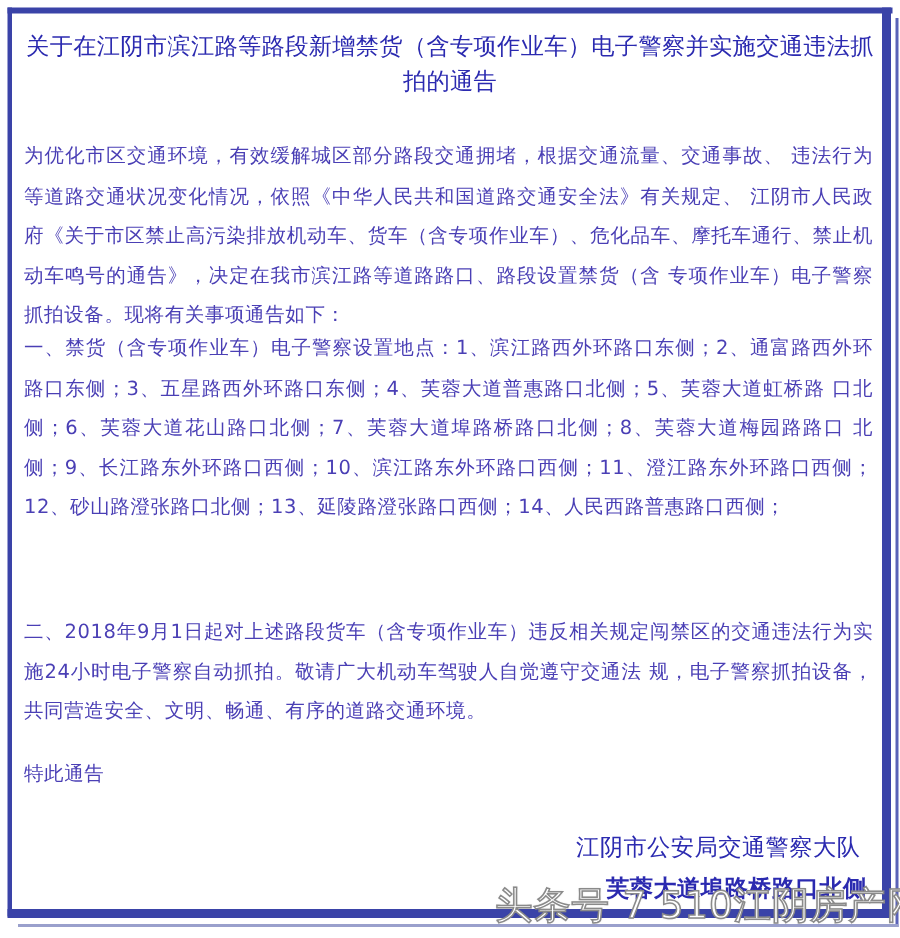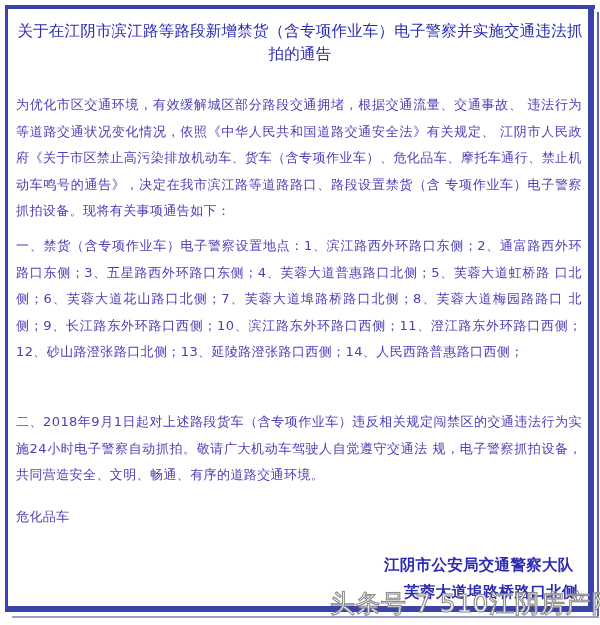--- a/index.html
+++ b/index.html
@@ -58,30 +58,30 @@
       left: 16px;
       width: 566px;
       color: #4a3fb5;
       font-size: 13px;
       line-height: 26.6px;
       text-align: justify;
       text-align-last: left;
       letter-spacing: 0.4px;
     }
     .para-1 { top: 92px; }
-    .para-2 { top: 233px; }
+    .para-2 { top: 220px; }
     .para-3 { top: 409px; }
     .closing { top: 504px; }
 
     .sign-org {
       position: absolute;
       left: 384px;
       top: 554px;
       color: #2b2ab0;
-      font-weight: bold;
+      font-weight: normal;
       font-size: 15.5px;
       line-height: 22px;
       letter-spacing: 0.3px;
     }
     .sign-date {
       position: absolute;
       left: 404px;
       top: 581px;
       color: #2b2ab0;
       font-weight: bold;
@@ -111,18 +111,18 @@
 <div class="frame-right-thick"></div>
 <div class="frame-right-thin"></div>
 <div class="frame-bottom"></div>
 <div class="frame-bottom-thin"></div>
 
 <div class="title">关于在江阴市滨江路等路段新增禁货（含专项作业车）电子警察并实施交通违法抓拍的通告</div>
 
 <div class="para para-1">为优化市区交通环境，有效缓解城区部分路段交通拥堵，根据交通流量、交通事故、 违法行为等道路交通状况变化情况，依照《中华人民共和国道路交通安全法》有关规定、 江阴市人民政府《关于市区禁止高污染排放机动车、货车（含专项作业车）、危化品车、摩托车通行、禁止机动车鸣号的通告》，决定在我市滨江路等道路路口、路段设置禁货（含 专项作业车）电子警察抓拍设备。现将有关事项通告如下：</div>
 <div class="para para-2">一、禁货（含专项作业车）电子警察设置地点：1、滨江路西外环路口东侧；2、通富路西外环路口东侧；3、五星路西外环路口东侧；4、芙蓉大道普惠路口北侧；5、芙蓉大道虹桥路 口北侧；6、芙蓉大道花山路口北侧；7、芙蓉大道埠路桥路口北侧；8、芙蓉大道梅园路路口 北侧；9、长江路东外环路口西侧；10、滨江路东外环路口西侧；11、澄江路东外环路口西侧； 12、砂山路澄张路口北侧；13、延陵路澄张路口西侧；14、人民西路普惠路口西侧；</div>
 <div class="para para-3">二、2018年9月1日起对上述路段货车（含专项作业车）违反相关规定闯禁区的交通违法行为实施24小时电子警察自动抓拍。敬请广大机动车驾驶人自觉遵守交通法 规，电子警察抓拍设备，共同营造安全、文明、畅通、有序的道路交通环境。</div>
-<div class="para closing">危化品车</div>
+<div class="para closing">特此通告</div>
 
 <div class="sign-org">江阴市公安局交通警察大队</div>
 <div class="sign-date">芙蓉大道埠路桥路口北侧</div>
 
 <div class="watermark">头条号 7 510江阴房产网</div>
 
 </body></html>

